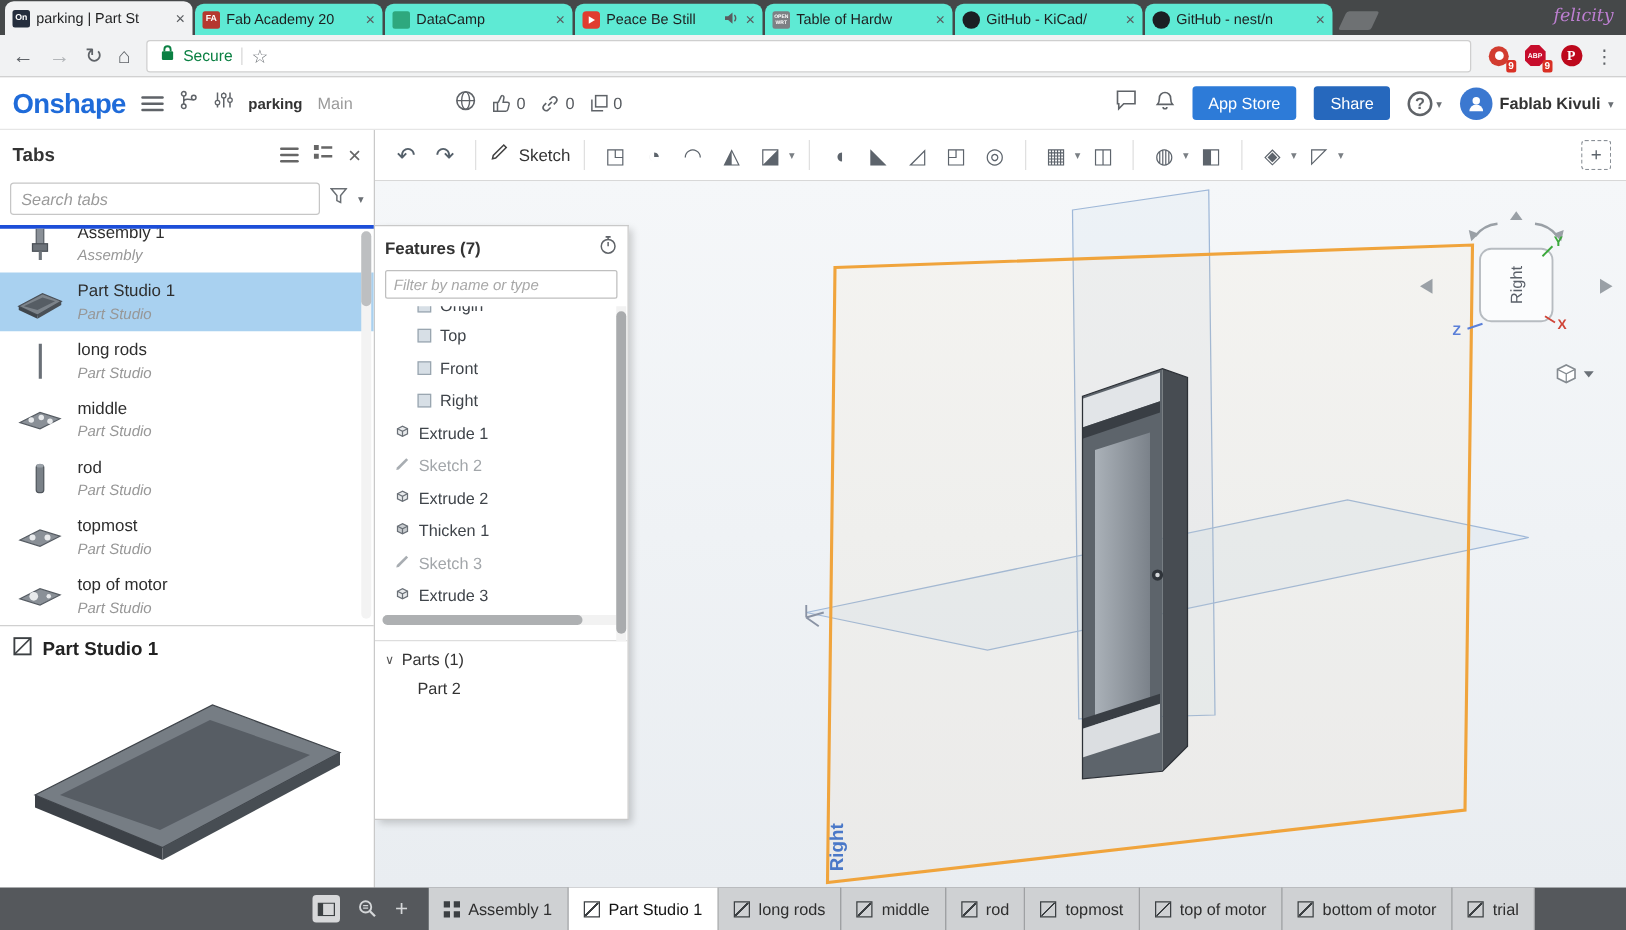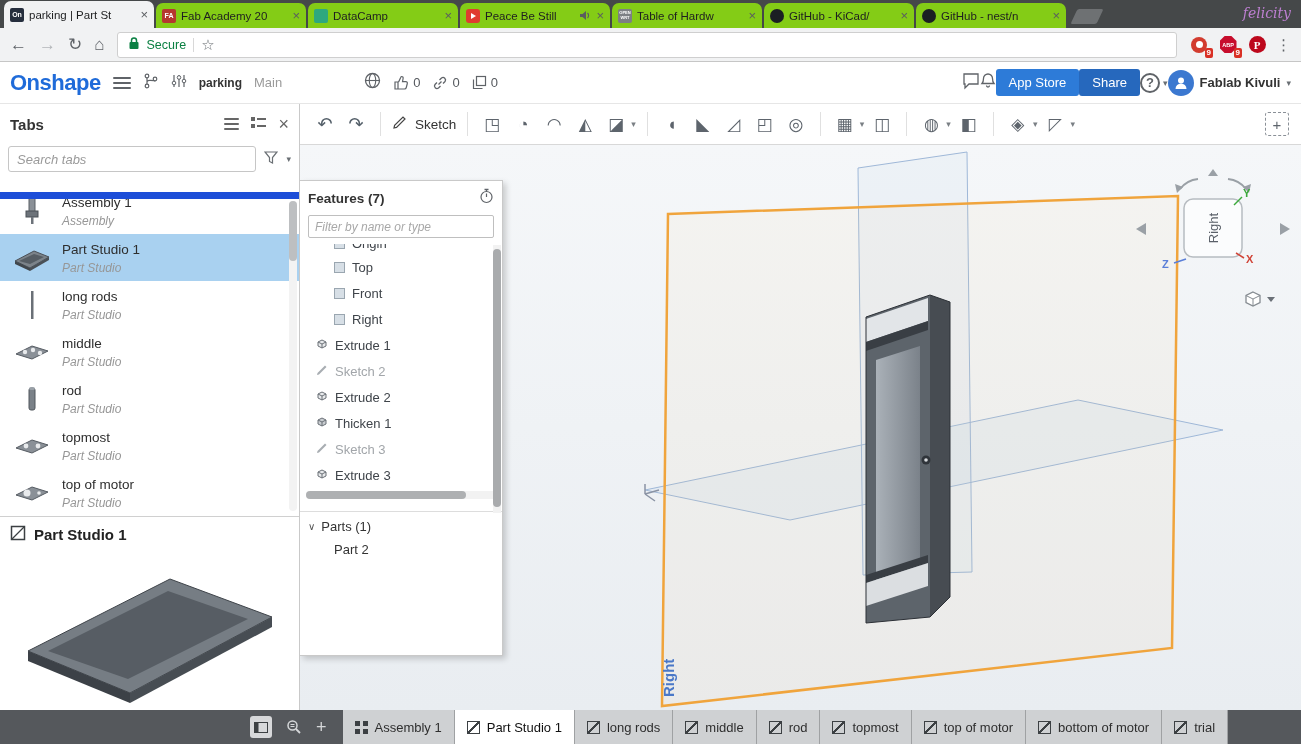--- a/index.html
+++ b/index.html
@@ -3,21 +3,21 @@
 <meta charset="utf-8">
 <style>
   *{margin:0;padding:0;box-sizing:border-box}
   html,body{width:1301px;height:744px;overflow:hidden;background:#fff;
     font-family:"Liberation Sans",sans-serif;-webkit-font-smoothing:antialiased}
   .stage{position:relative;width:1301px;height:744px;background:#fff;overflow:hidden}
 
   
   .tabstrip{position:absolute;left:0;top:0;width:100%;height:28px;background:#454849;
     display:flex;align-items:flex-end;padding-left:4px}
-  .btab{flex:0 0 150px;height:25px;background:#84cc16;border-radius:7px 7px 0 0;
+  .btab{flex:0 0 150px;height:25px;background:#5eead4;border-radius:7px 7px 0 0;
     display:flex;align-items:center;gap:5px;padding:0 6px;margin-right:2px;min-width:0}
   .btab.active{background:#f1f2f3;height:27px}
   .btab .ttl{flex:1;font-size:11.5px;color:#1e1f20;white-space:nowrap;overflow:hidden}
   .btab .tclose{color:#5a5d60;font-size:13px;line-height:1;flex:0 0 auto}
   .fav{flex:0 0 14px;width:14px;height:14px;border-radius:2px;display:flex;align-items:center;
     justify-content:center;font-size:7px;font-weight:bold;color:#fff;line-height:1;text-align:center;overflow:hidden}
   .fav.onshape{background:#252e3d}
   .fav.fabacad{background:#b5382f}
   .fav.datacamp{background:#2ea87e}
   .fav.youtube{background:#e03c2f;border-radius:3px}
@@ -53,21 +53,21 @@
 
   
   .appheader{position:absolute;left:0;top:62px;width:100%;height:42px;background:#fff;
     border-bottom:1px solid #e6e6e6;display:flex;align-items:center;padding:0 10px;gap:12px}
   .logo{font-size:22px;font-weight:bold;color:#1f6bd9;letter-spacing:-0.5px}
   .hamb{width:18px;display:flex;flex-direction:column;gap:3px}
   .hamb i{display:block;height:2px;background:#5f6368;border-radius:1px}
   .doct{font-size:12px;font-weight:bold;color:#333}
   .wsp{font-size:13px;color:#9a9a9a}
   .cnt{display:flex;align-items:center;gap:4px;font-size:13px;color:#55595e}
-  .hdr-right{margin-left:auto;display:flex;align-items:center;}
+  .hdr-right{margin-left:auto;display:flex;align-items:center;gap:14px}
   .btn-blue{background:#2d7bd8;color:#fff;font-size:13px;padding:6px 13px;border-radius:3px;border:none}
   .btn-blue.dk{background:#2668bd}
   .helpc{width:20px;height:20px;border:2px solid #5f6368;border-radius:50%;color:#5f6368;
     font-size:13px;font-weight:bold;display:flex;align-items:center;justify-content:center}
   .caret{font-size:9px;color:#6a6f74}
   .avatar{width:26px;height:26px;border-radius:50%;background:#3b78d0;display:flex;align-items:center;justify-content:center}
   .uname{font-size:13px;font-weight:bold;color:#333}
 
   
   .toolbar{position:absolute;left:300px;top:104px;width:1001px;height:41px;background:#fff;
@@ -80,21 +80,21 @@
   .tb-caret{font-size:9px;color:#7a7f84;margin-left:-3px}
   .customfeat{margin-left:auto;width:24px;height:24px;border:1.5px dashed #8a9097;border-radius:3px;
     color:#5d646c;font-size:15px;display:flex;align-items:center;justify-content:center}
 
   
   .sidebar{position:absolute;left:0;top:104px;width:300px;height:606px;background:#fff;
     border-right:1px solid #c9c9c9;z-index:3}
   .sb-head{height:40px;display:flex;align-items:center;padding:0 10px;gap:12px}
   .sb-title{font-size:15px;font-weight:bold;color:#333;margin-right:auto}
   .sb-x{font-size:18px;color:#666;line-height:1}
-  .sb-search{display:flex;align-items:center;gap:8px;padding:2px 8px 20px 8px;border-bottom:7px solid #1d4ed8}
+  .sb-search{display:flex;align-items:center;gap:8px;padding:2px 8px 8px 8px;border-bottom:3px solid #1d4ed8}
   .sb-search input{flex:1;height:26px;border:1px solid #c6c6c6;border-radius:3px;padding:0 8px;
     font-size:13px;font-style:italic;color:#333;outline:none;font-family:"Liberation Sans",sans-serif}
   .sb-search input::placeholder{color:#9a9a9a}
   .tab-list{height:317px;overflow:hidden;position:relative}
   .tab-item{height:47px;display:flex;align-items:center;gap:10px;padding:0 12px}
   .tab-item.first{margin-top:-12px}
   .tab-item.selected{background:#a9d1f0}
   .thumb{flex:0 0 40px;width:40px;height:30px}
   .tinfo .nm{font-size:13.5px;color:#2e2e2e}
   .tinfo .tp{font-size:12px;color:#979797;font-style:italic;margin-top:2px}

